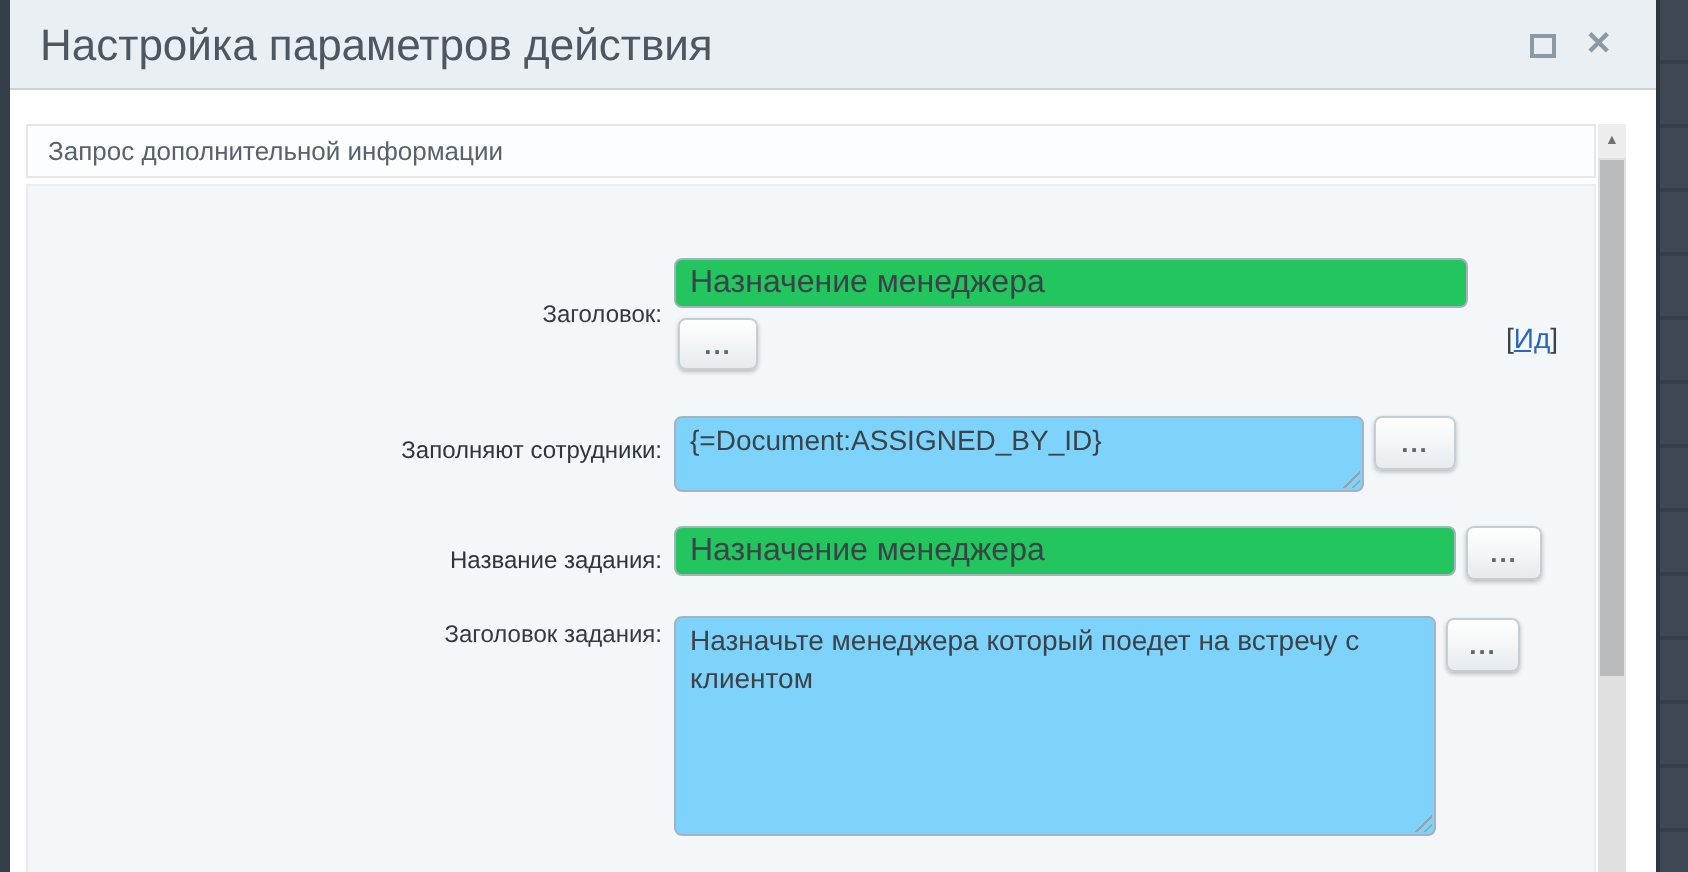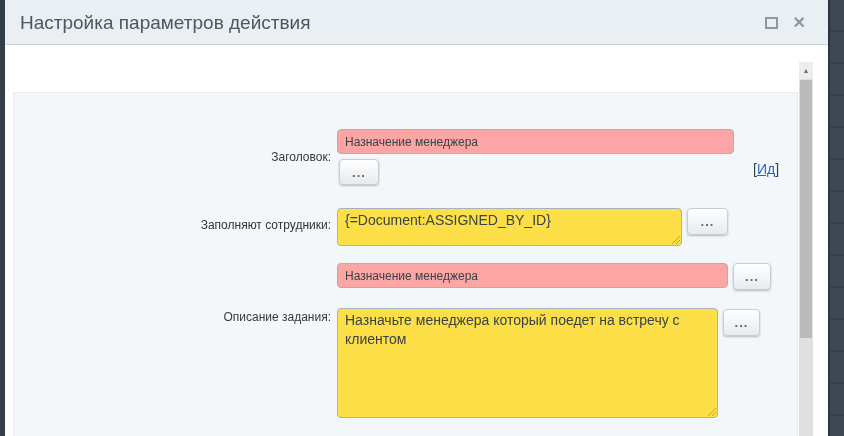--- a/index.html
+++ b/index.html
@@ -20,21 +20,21 @@
   .dialog {
     position:absolute; left:5px; top:0; width:823px; height:436px;
     background:#ffffff;
   }
   .titlebar {
     position:absolute; left:0; top:0; width:823px; height:45px;
     background:#eaeff3; border-bottom:1px solid #ccd4da;
   }
   .titlebar .title {
     position:absolute; left:15px; top:0; height:45px; line-height:45px;
-    font-size:19px; color:#4e565e; white-space:nowrap;
+    font-size:22px; color:#4e565e; white-space:nowrap;
   }
   .win-controls {
     position:absolute; right:22px; top:0; height:45px;
     display:flex; align-items:center; gap:15px;
   }
   .btn-maximize {
     width:13px; height:12px; border:2px solid #8b99a5; background:transparent;
     cursor:pointer; display:inline-block;
   }
   .btn-close {
@@ -50,26 +50,26 @@
   .panel {
     position:absolute; left:8px; top:92px; width:785px; height:344px;
     background:#f4f7f9; border:1px solid #e7edf0; border-bottom:none;
   }
   .fld-label {
     position:absolute; left:0; width:317px; text-align:right;
     font-size:12px; color:#333a40; white-space:nowrap;
   }
   .fld-label.bold { font-weight:normal; color:#2e353b; }
   .txt-input {
-    position:absolute; background:#fca5a5; border:1px solid #a6b2bc; border-radius:4px;
-    font-family:"Liberation Sans", sans-serif; font-size:12px; color:#3b4248;
+    position:absolute; background:#22c55e; border:1px solid #a6b2bc; border-radius:4px;
+    font-family:"Liberation Sans", sans-serif; font-size:16px; color:#3b4248;
     padding:2px 7px; outline:none;
   }
   .txt-area {
-    position:absolute; background:#fde047; border:1px solid #a6b2bc; border-radius:4px;
+    position:absolute; background:#7dd3fc; border:1px solid #a6b2bc; border-radius:4px;
     font-family:"Liberation Sans", sans-serif; font-size:14px; color:#3b4248;
     padding:2px 7px; resize:none; outline:none; overflow:hidden; line-height:1.35;
   }
   .resize-grip {
     position:absolute; width:10px; height:10px; pointer-events:none;
     background:repeating-linear-gradient(135deg, transparent 0, transparent 2px, #97a0a8 2px, #97a0a8 3px);
     clip-path:polygon(100% 0, 100% 100%, 0 100%);
   }
   .dots-btn {
     position:absolute; border:1px solid #c5ced4; border-radius:4px;
@@ -106,37 +106,39 @@
   <div class="dialog">
 
     <div class="titlebar">
       <div class="title">Настройка параметров действия</div>
       <div class="win-controls">
         <span class="btn-maximize"></span>
         <span class="btn-close">✕</span>
       </div>
     </div>
 
+    <div class="section-header">Запрос дополнительной информации</div>
 
     <div class="panel">
 
       <div class="fld-label" style="top:57px;">Заголовок:</div>
       <input class="txt-input" style="left: 323px; top: 36px; width: 397px; height: 25px;" value="Назначение менеджера">
       <div class="id-link-wrap" style="left:739px; top:68px;"><span>[</span><a class="id-link">Ид</a><span>]</span></div>
       <div class="dots-btn" style="left:325px; top:66px; width:40px; height:26px;">...</div>
 
       <div class="fld-label bold" style="top:125px;">Заполняют сотрудники:</div>
       <textarea class="txt-area" style="left: 323px; top: 115px; width: 345px; height: 38px;">{=Document:ASSIGNED_BY_ID}</textarea>
       <div class="resize-grip" style="left:656px; top:141px;"></div>
       <div class="dots-btn" style="left:673px; top:115px; width:41px; height:27px;">...</div>
 
+      <div class="fld-label bold" style="top:180px;">Название задания:</div>
       <input class="txt-input" style="left: 323px; top: 170px; width: 391px; height: 25px;" value="Назначение менеджера">
       <div class="dots-btn" style="left:719px; top:170px; width:38px; height:27px;">...</div>
 
-      <div class="fld-label" style="top:217px;">Описание задания:</div>
+      <div class="fld-label" style="top:217px;">Заголовок задания:</div>
       <textarea class="txt-area" style="left: 323px; top: 215px; width: 381px; height: 110px;">Назначьте менеджера который поедет на встречу с клиентом</textarea>
       <div class="resize-grip" style="left:692px; top:313px;"></div>
       <div class="dots-btn" style="left:709px; top:216px; width:37px; height:27px;">...</div>
 
     </div>
 
     <div class="scrollbar">
       <div class="scroll-up">▲</div>
       <div class="scroll-thumb"></div>
     </div>

